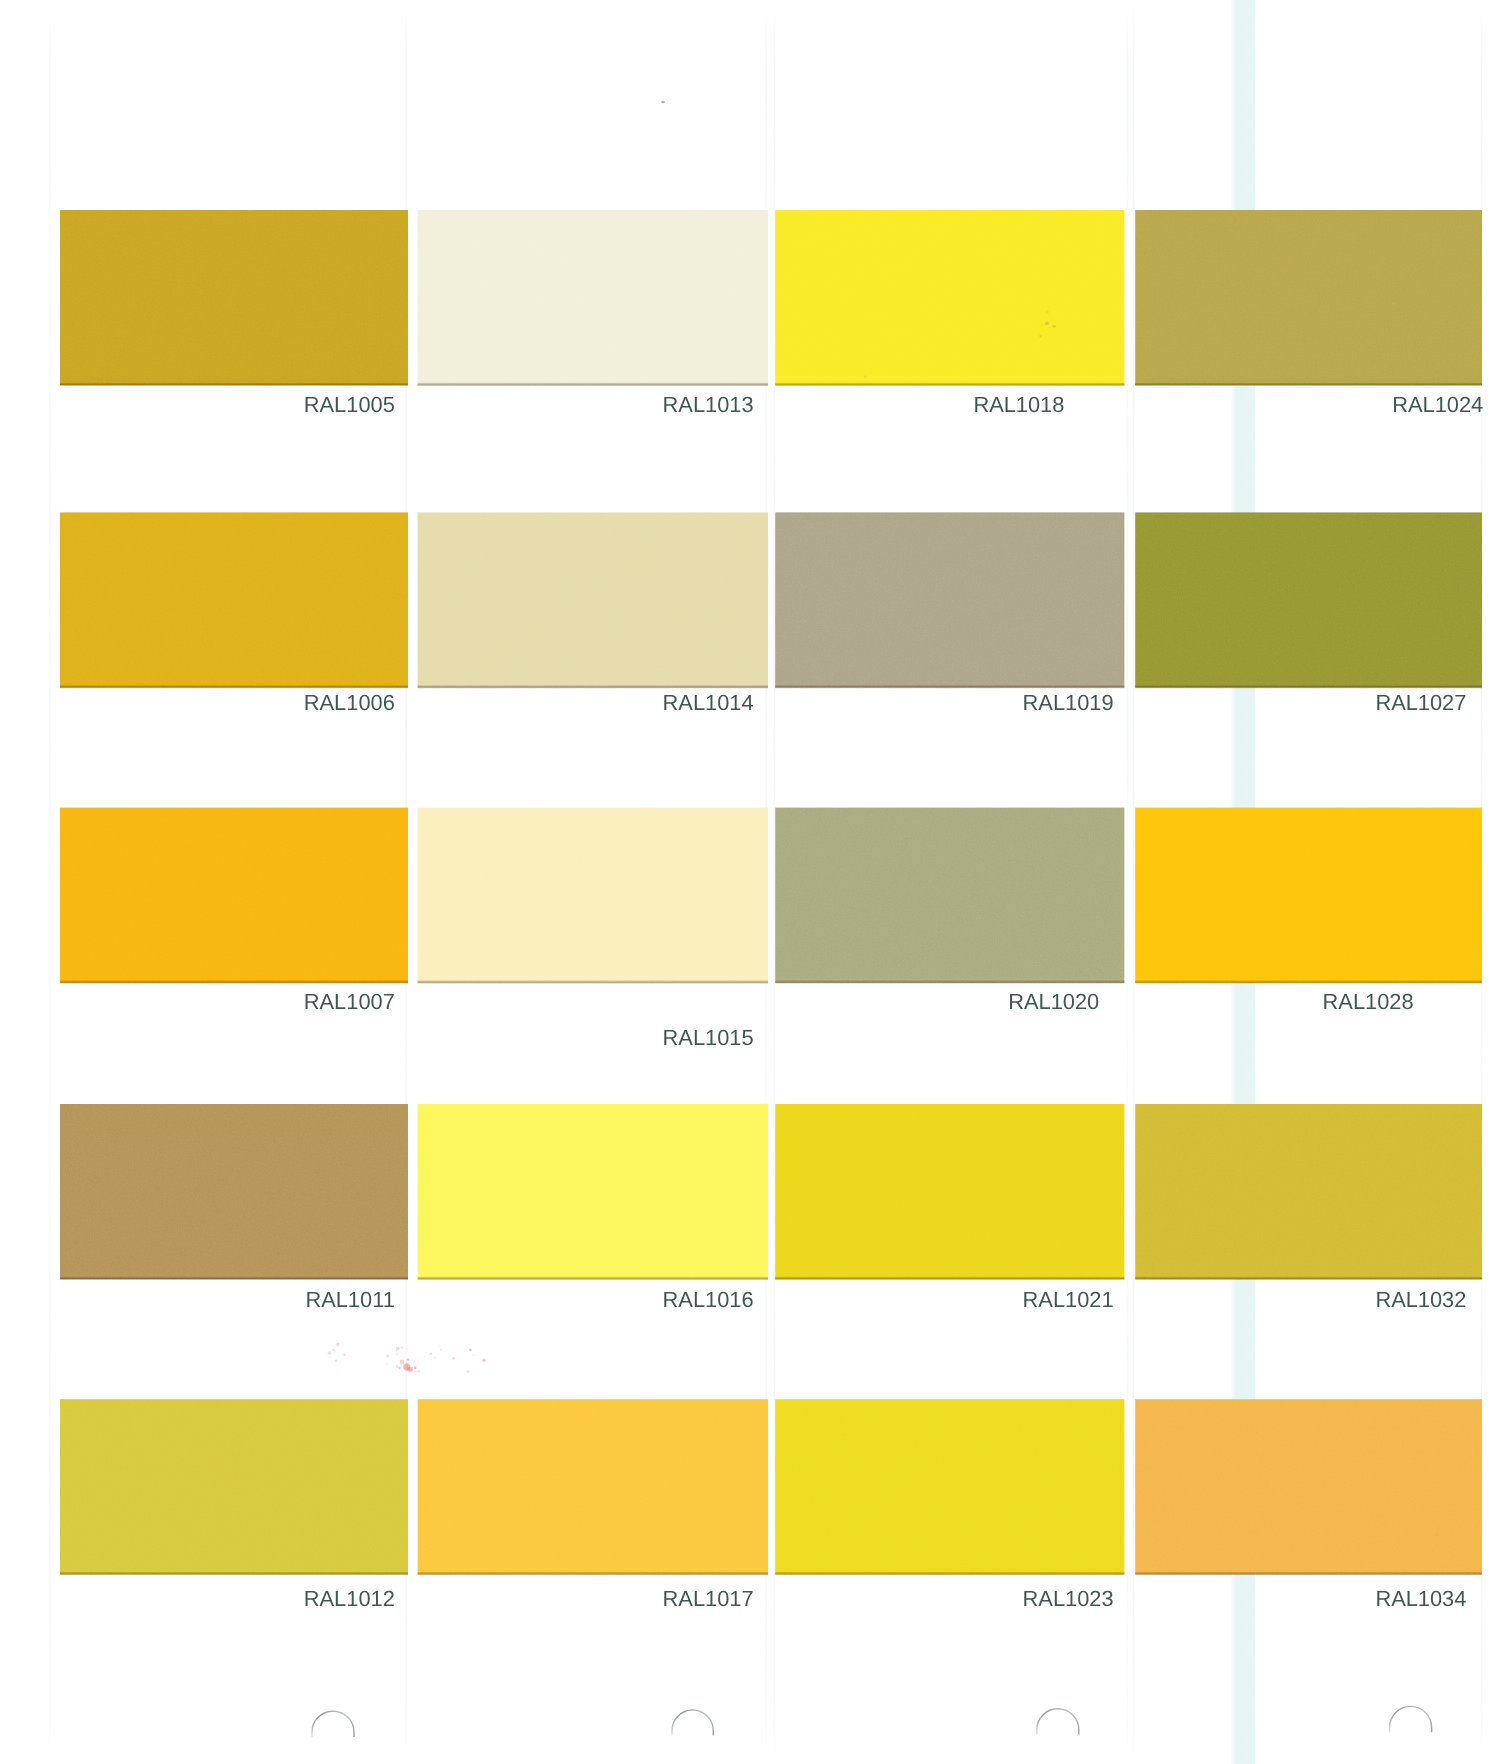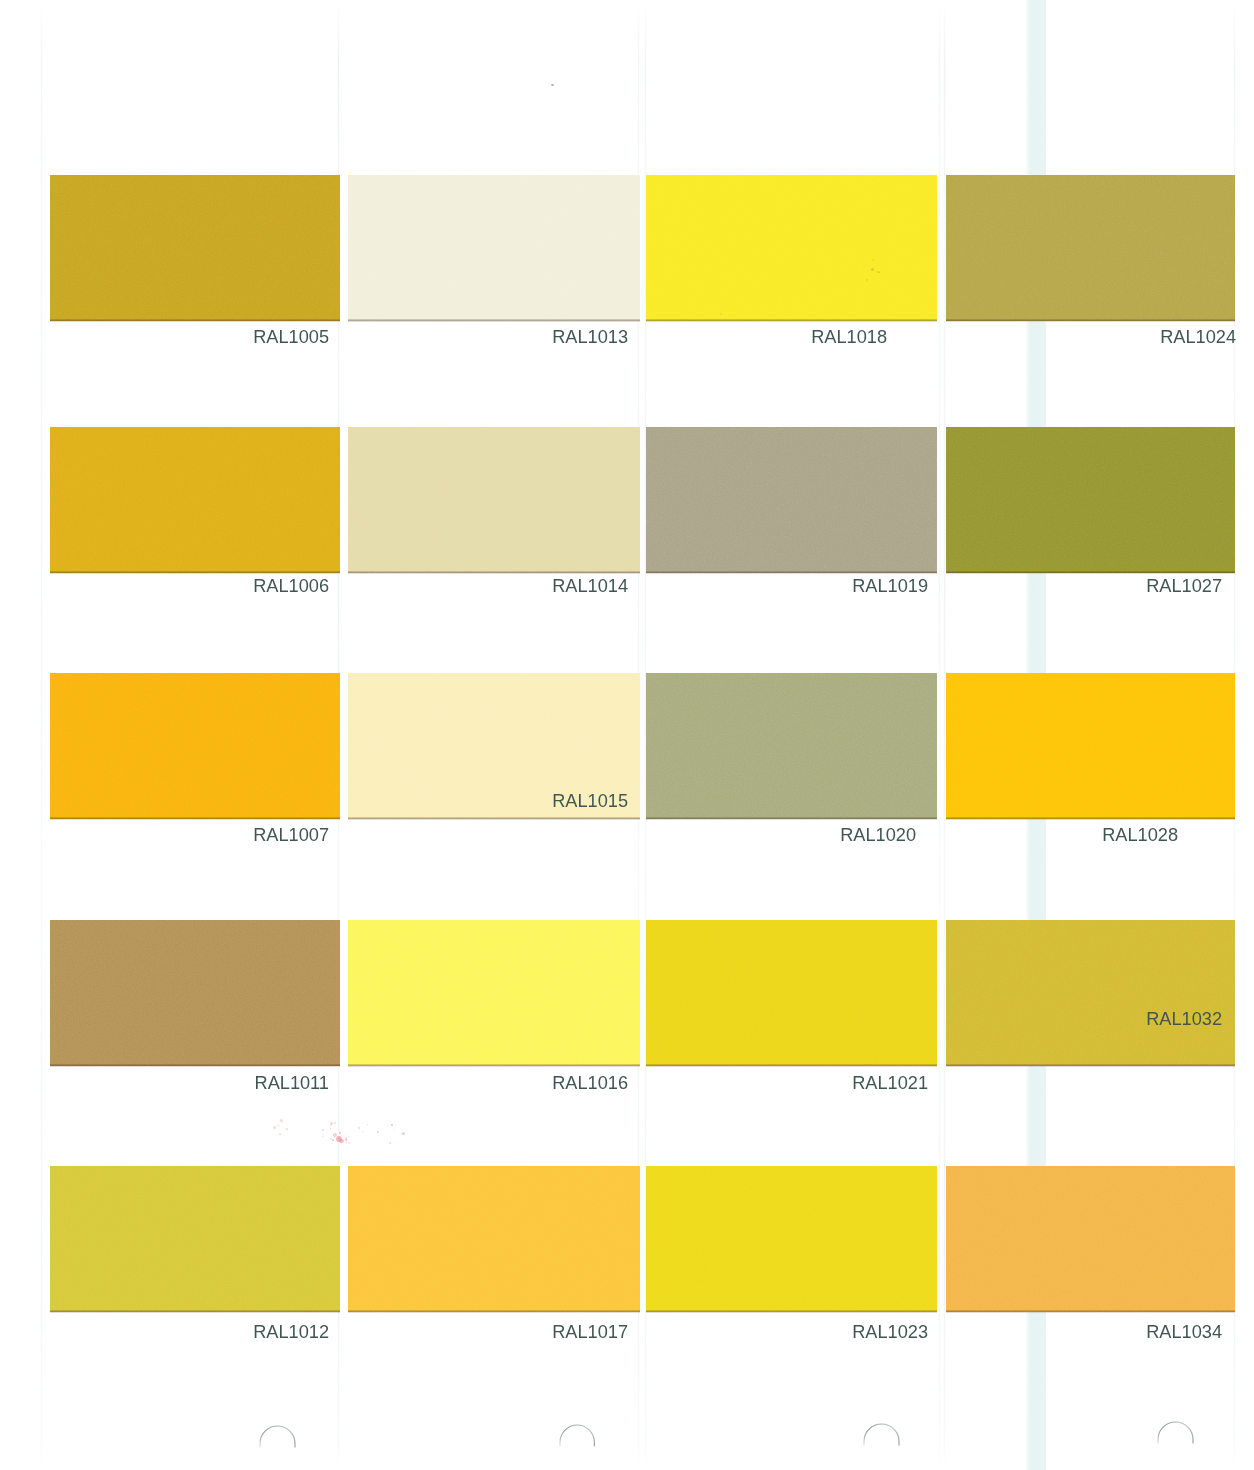--- a/index.html
+++ b/index.html
@@ -141,39 +141,39 @@
   <div class="chipspill" style="left:646px;top:573px;width:291px"></div>
   <div class="label" style="left:728px;top:577px;width:200px">RAL1019</div>
   <div class="swatch" style="left:946px;top:427px;width:289px;height:146px;background:#959533" title="RAL1027"></div>
   <div class="chipspill" style="left:946px;top:573px;width:289px"></div>
   <div class="label" style="left:1022px;top:577px;width:200px">RAL1027</div>
   <div class="swatch" style="left:50px;top:673px;width:290px;height:146px;background:#f9b410" title="RAL1007"></div>
   <div class="chipspill" style="left:50px;top:819px;width:290px"></div>
   <div class="label" style="left:129px;top:826px;width:200px">RAL1007</div>
   <div class="swatch" style="left:348px;top:673px;width:292px;height:146px;background:#faefba" title="RAL1015"></div>
   <div class="chipspill" style="left:348px;top:819px;width:292px"></div>
-  <div class="label" style="left:428px;top:792px;width:200px">RAL1015</div>
+  <div class="label" style="left:428px;top:856px;width:200px">RAL1015</div>
   <div class="swatch" style="left:646px;top:673px;width:291px;height:146px;background:#a8ab7d" title="RAL1020"></div>
   <div class="chipspill" style="left:646px;top:819px;width:291px"></div>
   <div class="label" style="left:716px;top:826px;width:200px">RAL1020</div>
   <div class="swatch" style="left:946px;top:673px;width:289px;height:146px;background:#fdc40a" title="RAL1028"></div>
   <div class="chipspill" style="left:946px;top:819px;width:289px"></div>
   <div class="label" style="left:978px;top:826px;width:200px">RAL1028</div>
   <div class="swatch" style="left:50px;top:920px;width:290px;height:146px;background:#b39157" title="RAL1011"></div>
   <div class="chipspill" style="left:50px;top:1066px;width:290px"></div>
   <div class="label" style="left:129px;top:1074px;width:200px">RAL1011</div>
   <div class="swatch" style="left:348px;top:920px;width:292px;height:146px;background:#fcf65a" title="RAL1016"></div>
   <div class="chipspill" style="left:348px;top:1066px;width:292px"></div>
   <div class="label" style="left:428px;top:1074px;width:200px">RAL1016</div>
   <div class="swatch" style="left:646px;top:920px;width:291px;height:146px;background:#ecd61a" title="RAL1021"></div>
   <div class="chipspill" style="left:646px;top:1066px;width:291px"></div>
   <div class="label" style="left:728px;top:1074px;width:200px">RAL1021</div>
   <div class="swatch" style="left:946px;top:920px;width:289px;height:146px;background:#d3bb34" title="RAL1032"></div>
   <div class="chipspill" style="left:946px;top:1066px;width:289px"></div>
-  <div class="label" style="left:1022px;top:1010px;width:200px">RAL1032</div>
+  <div class="label" style="left:1022px;top:1074px;width:200px">RAL1032</div>
   <div class="swatch" style="left:50px;top:1166px;width:290px;height:146px;background:#d7c93a" title="RAL1012"></div>
   <div class="chipspill" style="left:50px;top:1312px;width:290px"></div>
   <div class="label" style="left:129px;top:1323px;width:200px">RAL1012</div>
   <div class="swatch" style="left:348px;top:1166px;width:292px;height:146px;background:#fbc63c" title="RAL1017"></div>
   <div class="chipspill" style="left:348px;top:1312px;width:292px"></div>
   <div class="label" style="left:428px;top:1323px;width:200px">RAL1017</div>
   <div class="swatch" style="left:646px;top:1166px;width:291px;height:146px;background:#eeda1c" title="RAL1023"></div>
   <div class="chipspill" style="left:646px;top:1312px;width:291px"></div>
   <div class="label" style="left:728px;top:1323px;width:200px">RAL1023</div>
   <div class="swatch" style="left:946px;top:1166px;width:289px;height:146px;background:#f4b54a" title="RAL1034"></div>

